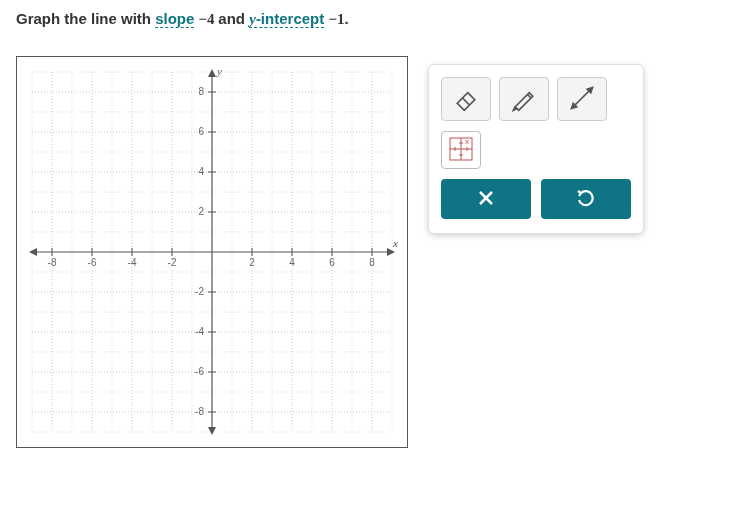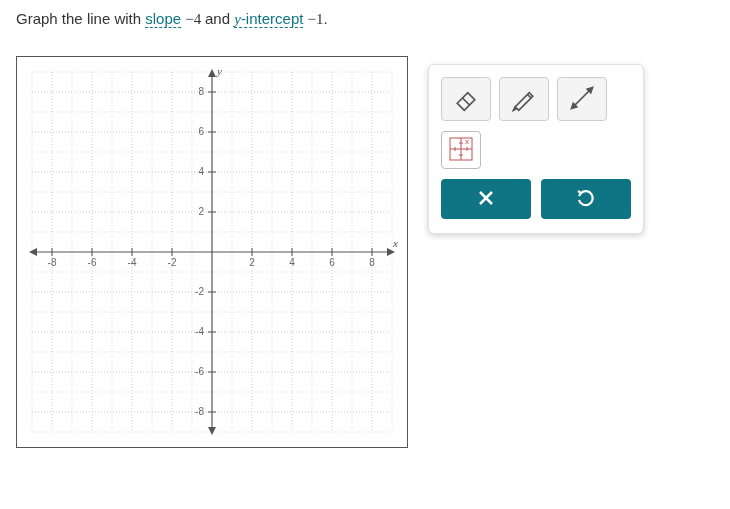--- a/index.html
+++ b/index.html
@@ -5,20 +5,21 @@
   body {
     margin: 0;
     padding: 10px 16px;
     font-family: Arial, Helvetica, sans-serif;
     font-size: 15px;
     color: #333;
     background: #fff;
   }
   .prompt {
     margin-bottom: 28px;
+    font-weight: bold;
   }
   .prompt .link {
     color: #0f7585;
     border-bottom: 1px dashed #0f7585;
     cursor: help;
   }
   .prompt .val {
     font-family: 'Times New Roman', serif;
   }
   .prompt .yvar {

